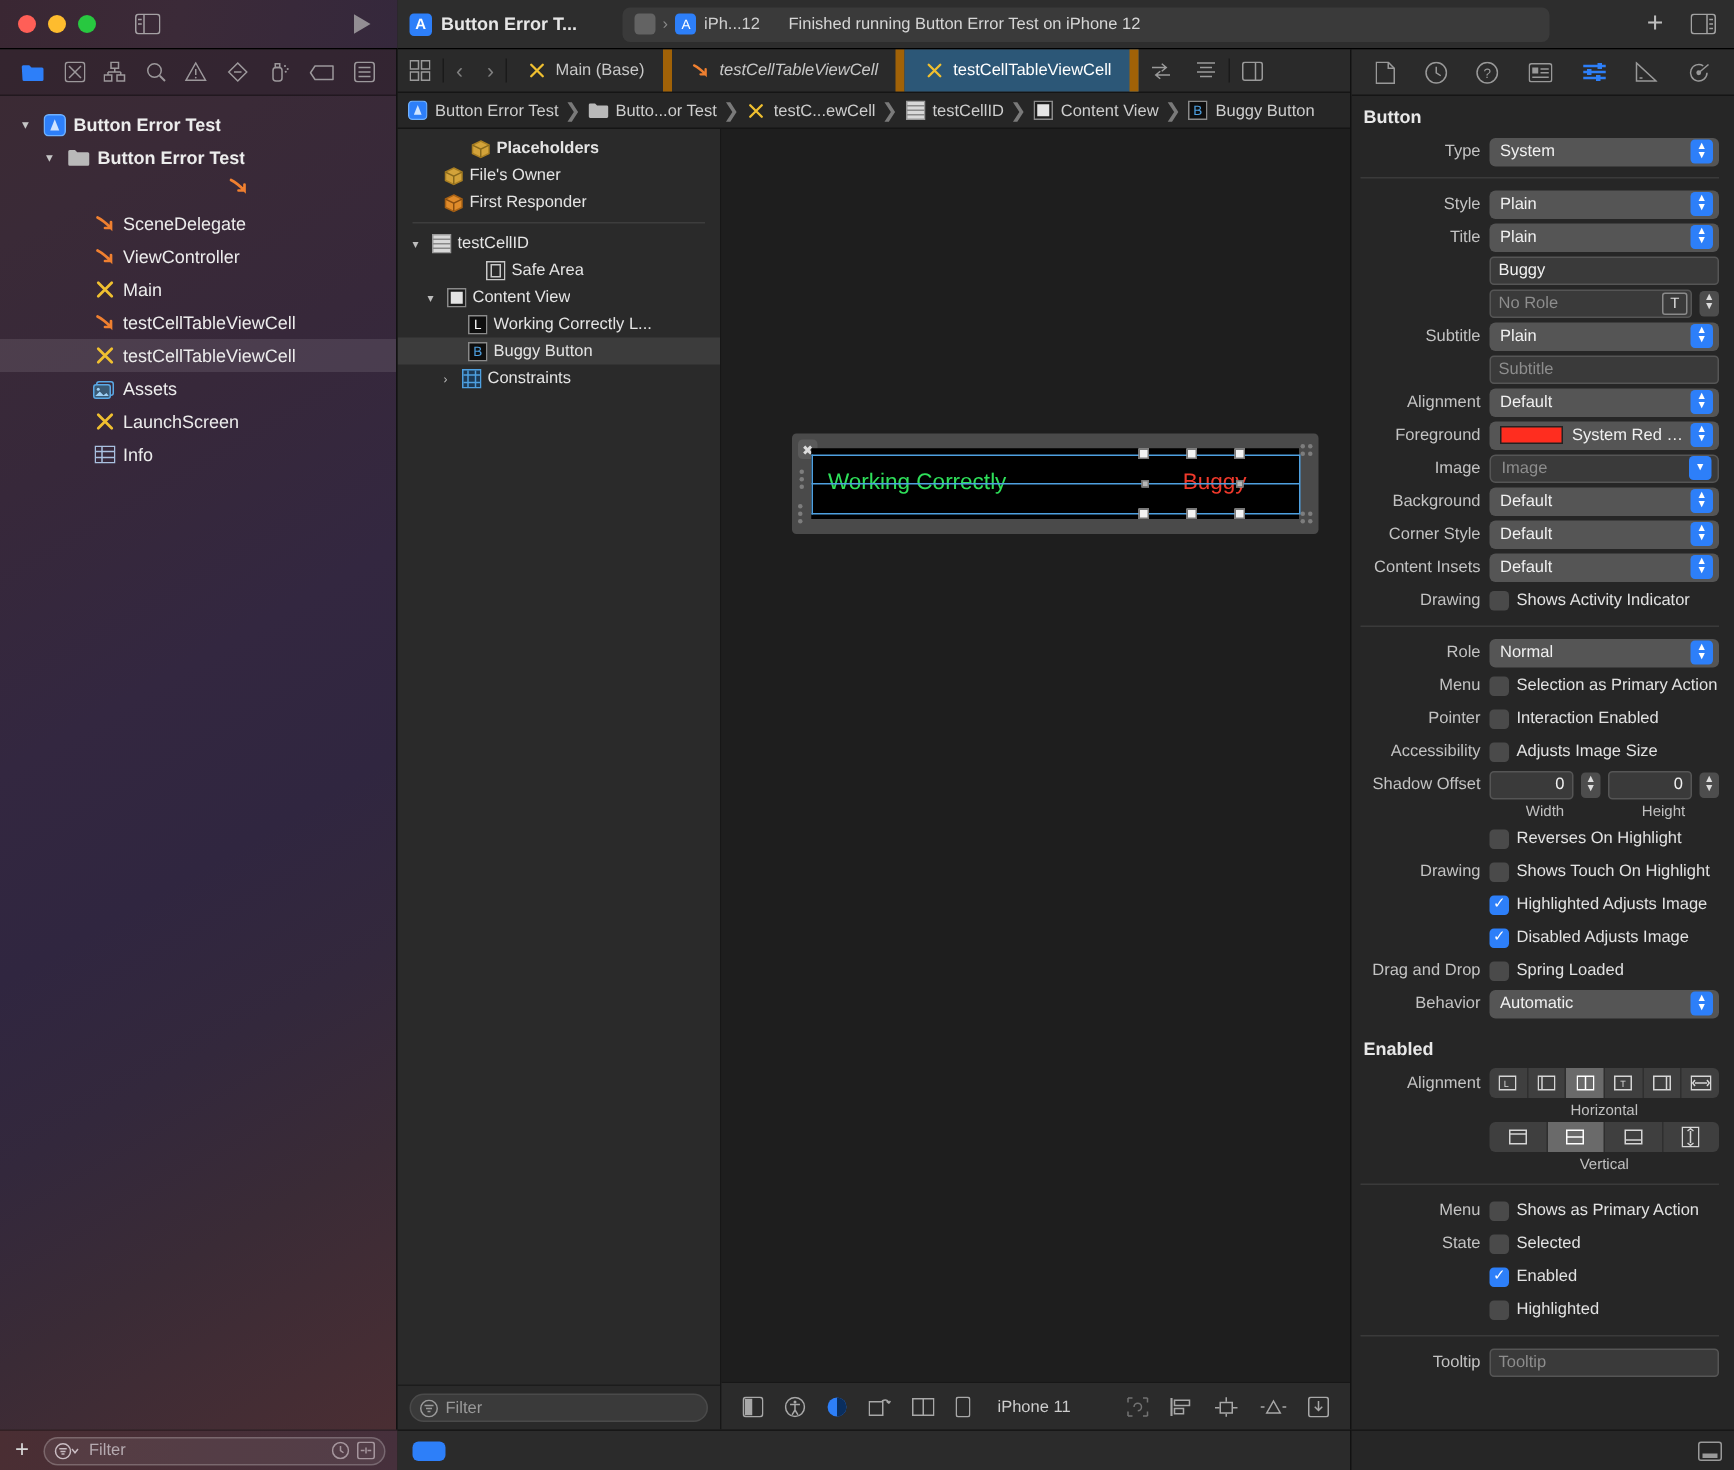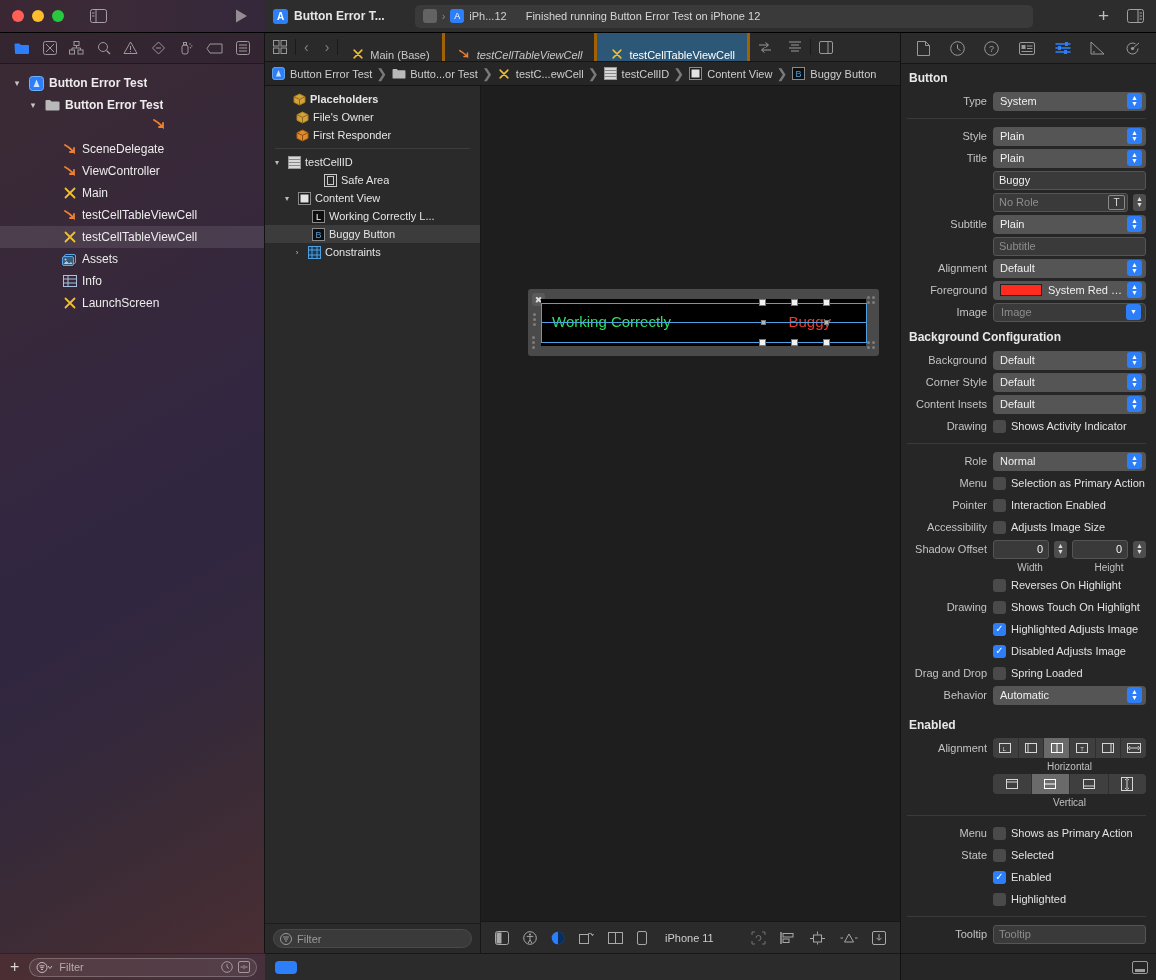--- a/index.html
+++ b/index.html
@@ -85,22 +85,22 @@
 
   
   .editor { flex: 1; display: flex; flex-direction: column; min-width: 0; background: #1e1e1e; }
   .tabbar {
     height: 29px; display: flex; align-items: stretch; background: #2a2a2a;
     border-bottom: 1px solid #151515;
   }
   .tb-ico-btn { display: flex; align-items: center; padding: 0 8px; opacity: .75; }
   .vsep { width: 1px; background: #1a1a1a; margin: 6px 0; }
   .tab {
-    display: flex; align-items: flex-end; gap: 5px; padding: 0 12px; font-size: 11px;
-    color: #c8c8c8; border-right: 3px solid #a16207; white-space: nowrap;
+    display: flex; align-items: center; gap: 5px; padding: 0 12px; font-size: 11px;
+    color: #c8c8c8; border-right: 6px solid #a16207; white-space: nowrap;
   }
   .tab.italic { font-style: italic; }
   .tab.active { background: #2b5party; }
   .tab.active { background: #2c5777; color: #fff; }
   .breadcrumbbar {
     height: 24px; display: flex; align-items: center; padding: 0 6px; gap: 2px;
     background: #262626; border-bottom: 1px solid #151515; font-size: 11px; color: #cdcdcd;
   }
   .crumb { display: flex; align-items: center; gap: 4px; white-space: nowrap; }
   .crumb-sep { color: #7a7a7a; font-size: 13px; padding: 0 2px; font-weight: 300; }
@@ -430,36 +430,36 @@
                 <rect x="2.5" y="1.5" width="11" height="9" rx="1.5" fill="none" stroke="#5aa9e6"></rect>
                 <rect x="0.5" y="3.5" width="11" height="9" rx="1.5" fill="#3a5a75" stroke="#5aa9e6"></rect>
                 <circle cx="3.5" cy="6.5" r="1" fill="#9fd0f5"></circle>
                 <path d="M1.5 11 L4.5 8 L7 10.5 L9 9 L10.5 11 Z" fill="#9fd0f5"></path>
               </svg>
           </span>
           <span class="lbl">Assets</span>
         </div>
         <div class="row" style="padding-left:62px;">
           <span class="ico">
+            <svg width="14" height="14" viewBox="0 0 14 14">
+                <path d="M2.5 2.5 L11.5 11.5 M11.5 2.5 L2.5 11.5" stroke="#f0c030" stroke-width="1.8" stroke-linecap="round"></path>
+              </svg>
+          </span>
+          <span class="lbl">LaunchScreen</span>
+        </div>
+        <div class="row" style="padding-left:62px;">
+          <span class="ico">
             <svg width="14" height="12" viewBox="0 0 14 12">
                 <rect x="0.5" y="0.5" width="13" height="11" fill="none" stroke="#a9c0e0"></rect>
                 <line x1="0.5" y1="4" x2="13.5" y2="4" stroke="#a9c0e0"></line>
                 <line x1="0.5" y1="8" x2="13.5" y2="8" stroke="#a9c0e0"></line>
                 <line x1="5" y1="0.5" x2="5" y2="11.5" stroke="#a9c0e0"></line>
               </svg>
           </span>
           <span class="lbl">Info</span>
-        </div>
-        <div class="row" style="padding-left:62px;">
-          <span class="ico">
-            <svg width="14" height="14" viewBox="0 0 14 14">
-                <path d="M2.5 2.5 L11.5 11.5 M11.5 2.5 L2.5 11.5" stroke="#f0c030" stroke-width="1.8" stroke-linecap="round"></path>
-              </svg>
-          </span>
-          <span class="lbl">LaunchScreen</span>
         </div>
       </div>
     </div>
 
     <div class="editor">
       <div class="tabbar">
         <div class="tb-ico-btn">
           <svg width="14" height="14" viewBox="0 0 14 14">
               <rect x="0.5" y="0.5" width="5.5" height="5.5" fill="none" stroke="#c0c0c0"></rect>
               <rect x="8" y="0.5" width="5.5" height="5.5" fill="none" stroke="#c0c0c0"></rect>
@@ -577,21 +577,21 @@
               </svg>
           </span>
           <span>Buggy Button</span>
         </span>
       </div>
 
       <div class="editor-body">
 
         <div class="outline">
           <div class="outline-tree">
-            <div class="orow bold" style="padding-left:27px;">
+            <div class="orow bold" style="padding-left:17px;margin-left:31px;">
               <span class="oico">
                 <svg width="13" height="13" viewBox="0 0 13 13">
                     <path d="M6.5 1 L12 3.7 L12 9.3 L6.5 12 L1 9.3 L1 3.7 Z" fill="#d3a33a" stroke="#a97f22"></path>
                     <path d="M1 3.7 L6.5 6.4 L12 3.7 M6.5 6.4 L6.5 12" fill="none" stroke="#8a6a1c"></path>
                   </svg>
               </span>
               <span class="lbl">Placeholders</span>
             </div>
             <div class="orow" style="padding-left:30px;">
               <span class="oico">
@@ -968,21 +968,20 @@
         <div class="frow">
           <span class="flabel">Image</span>
           <span class="fctl">
               <span class="popup" style="background:#3a3a3a;border:1px solid #555;color:#8d8d8d;">
                 <span class="txt">Image</span>
                 <span class="stepper-blue" style="font-size:7px;line-height:14px;">▼</span>
               </span>
             </span>
         </div>
 
-        <div class="sec-title">Background Configuration</div>
         <div class="frow">
           <span class="flabel">Background</span>
           <span class="fctl">
               <span class="popup">
                 <span class="txt">Default</span>
                 <span class="stepper-blue">▲<br>▼</span>
               </span>
             </span>
         </div>
         <div class="frow">

